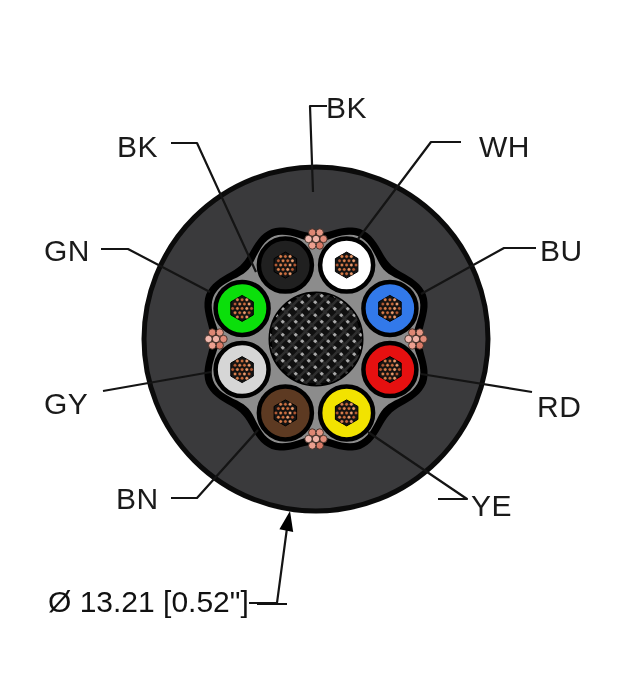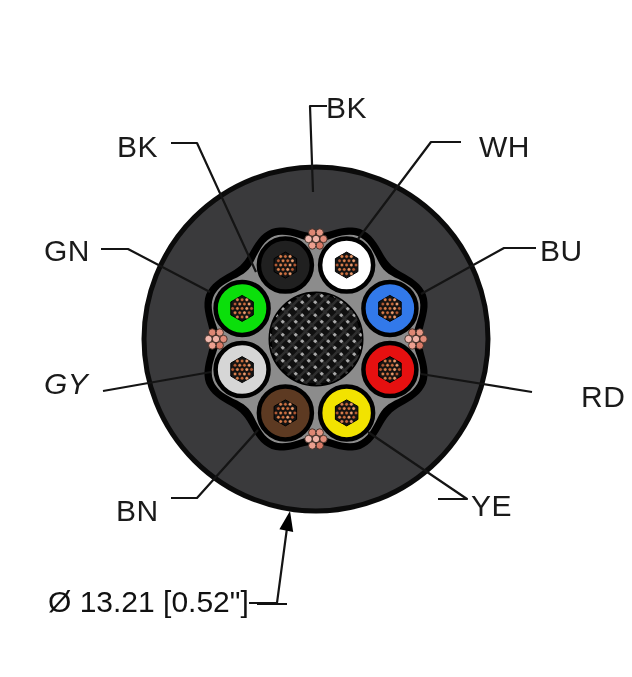--- a/index.html
+++ b/index.html
@@ -277,19 +277,19 @@
       <polyline points="438,499 467,499 368,432" fill="none" stroke="#141414" stroke-width="2.2" stroke-linejoin="round"></polyline>
       <polyline points="249,603 277,603 287,528" fill="none" stroke="#141414" stroke-width="2.2"></polyline>
       <polygon points="290,511 293.2,531.9 279.4,529.3" fill="#000"></polygon>
     </svg>
   <div id="labels">
       <div class="callout" style="left: 326px; top: 92px;">BK</div>
       <div class="callout" style="left: 117px; top: 131px;">BK</div>
       <div class="callout" style="left: 464px; top: 131px; margin-left: 15px;">WH</div>
       <div class="callout" style="left: 44px; top: 235px; text-align: right;">GN</div>
       <div class="callout" style="left: 540px; top: 235px; text-align: right;">BU</div>
-      <div class="callout" style="left: 44px; top: 368px; font-style: italic;">GY</div>
-      <div class="callout" style="left: 537px; top: 381px; margin-left: 44px;">RD</div>
-      <div class="callout" style="left: 116px; top: 495px;">BN</div>
+      <div class="callout" style="left: 44px; top: 388px;">GY</div>
+      <div class="callout" style="left: 537px; top: 391px;">RD</div>
+      <div class="callout" style="left: 116px; top: 483px;">BN</div>
       <div class="callout" style="left: 471px; top: 490px;">YE</div>
     </div>
   <div class="dim-label">Ø 13.21 [0.52"] —</div>
 </div>
 
 </body></html>

